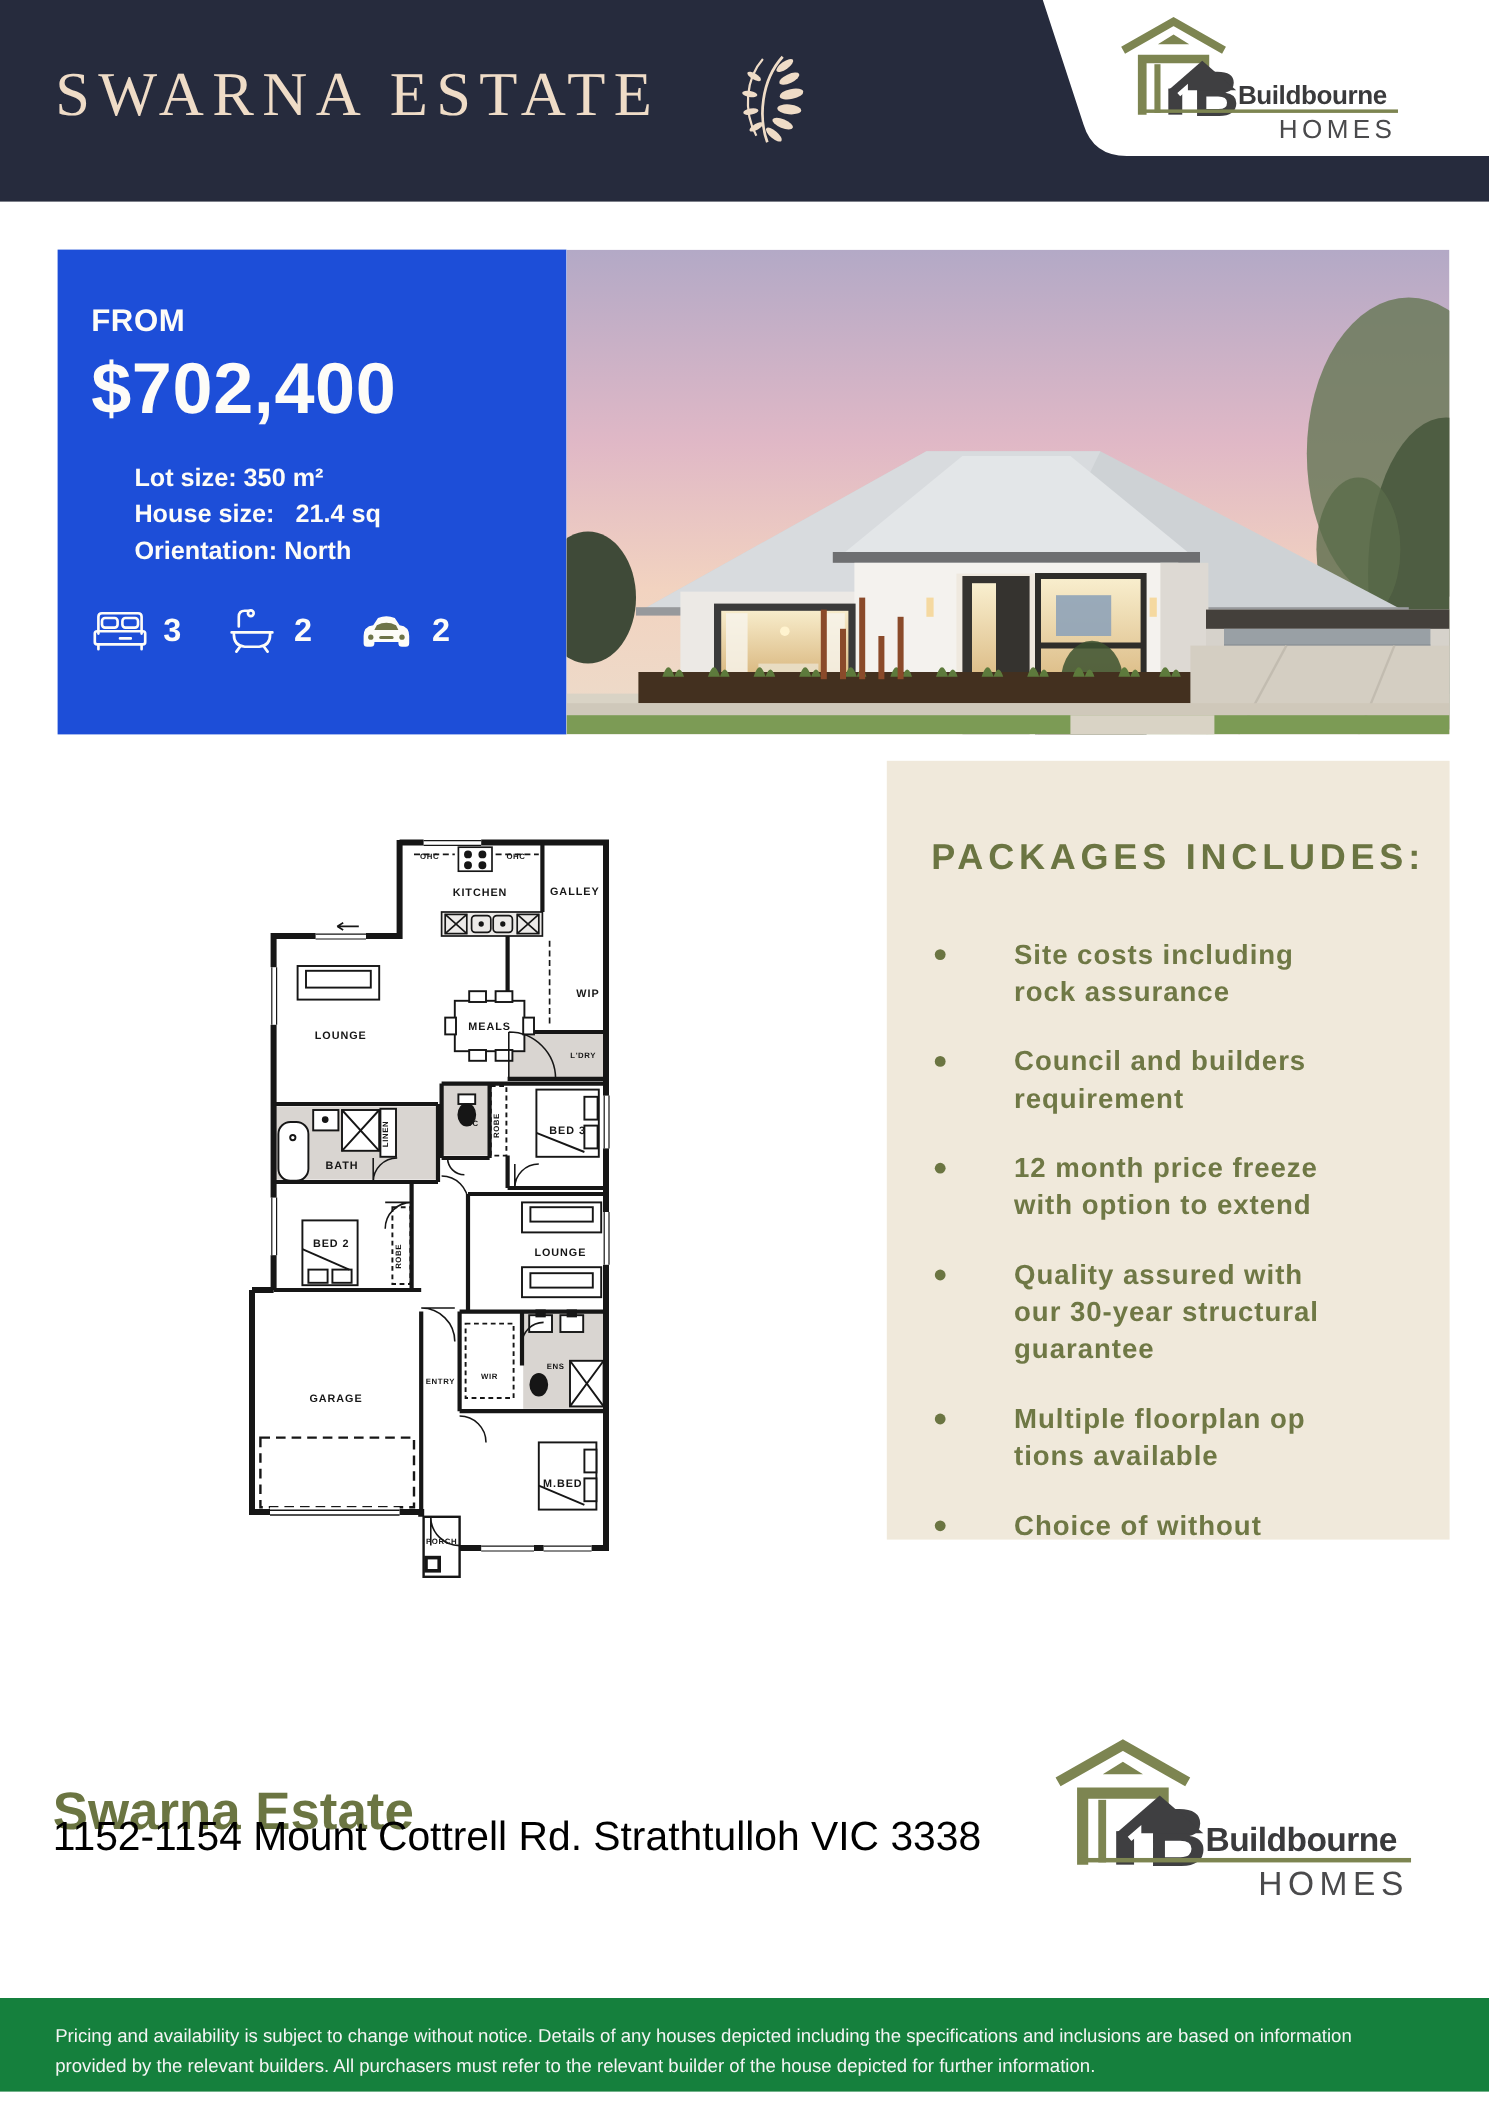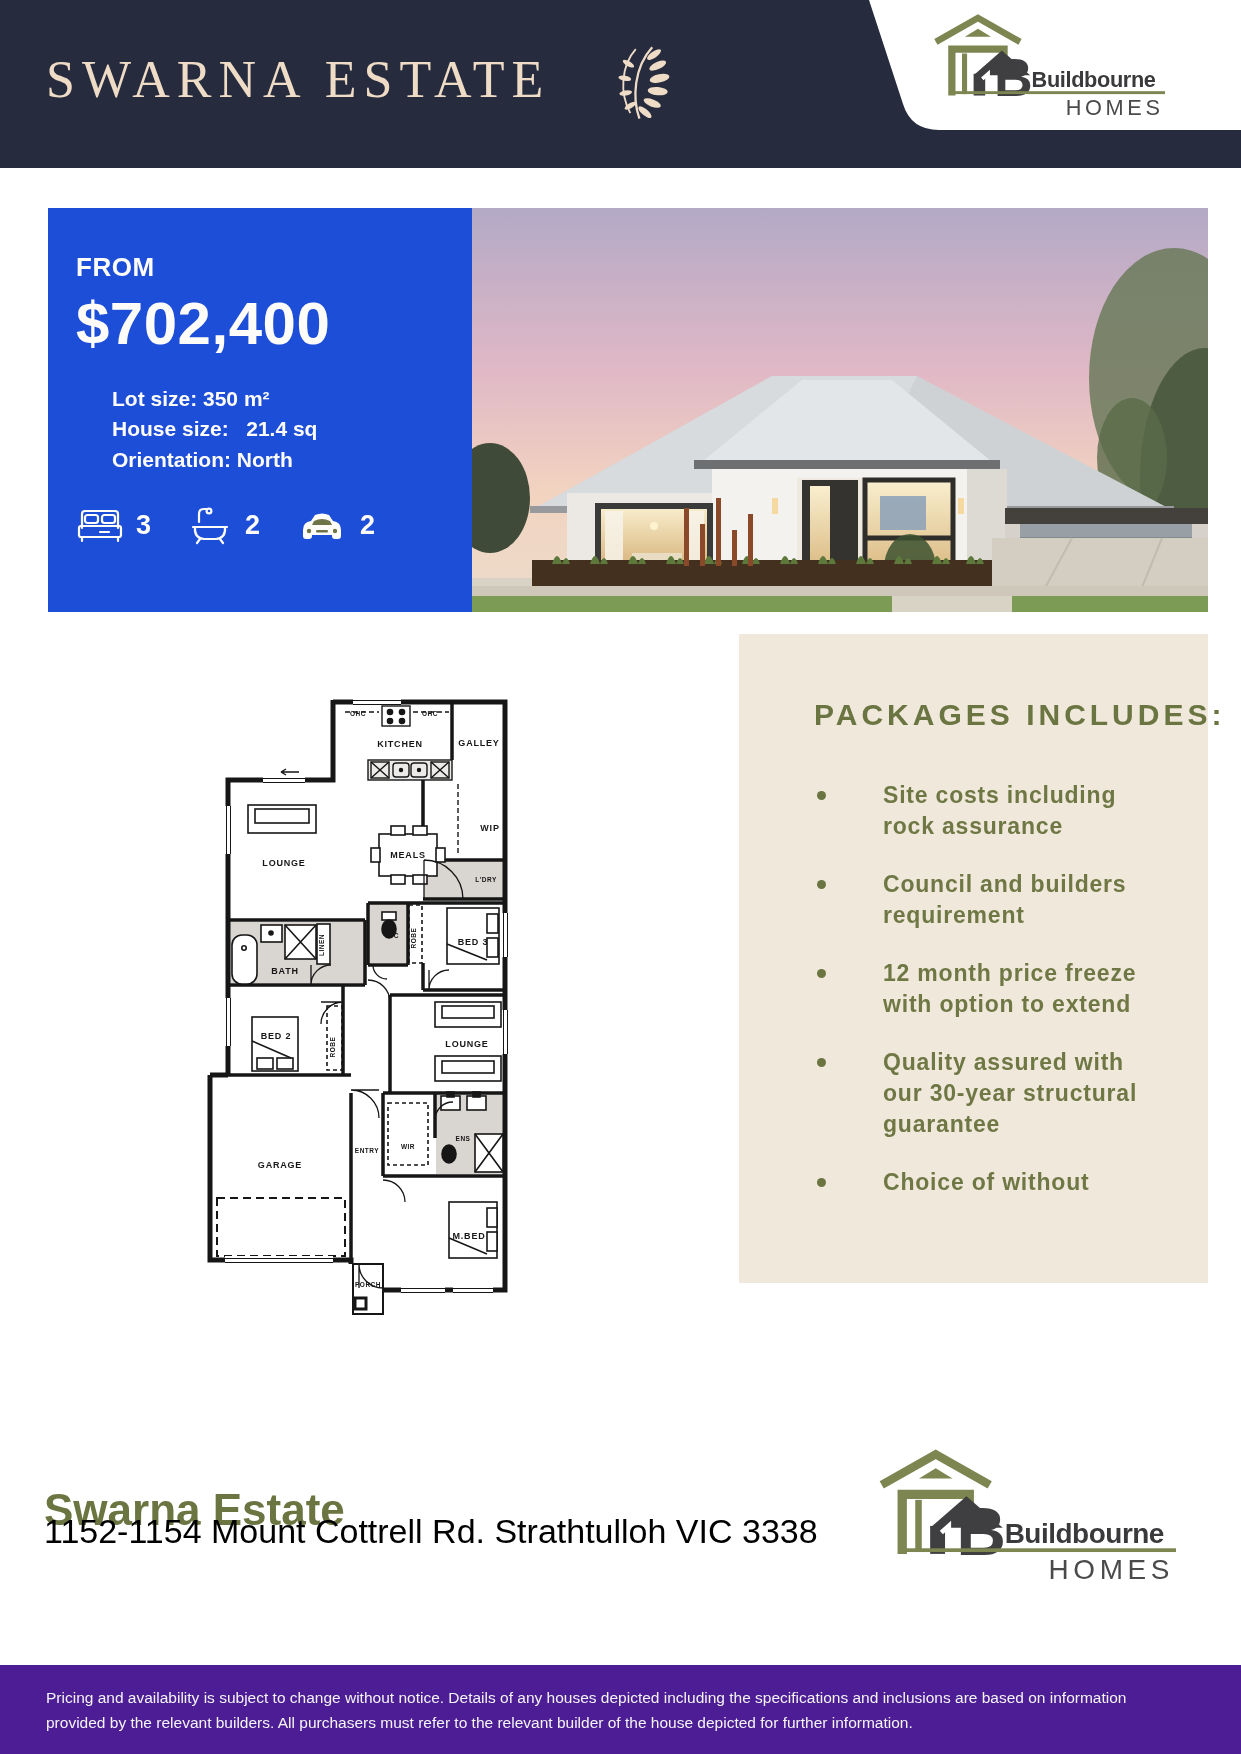--- a/index.html
+++ b/index.html
@@ -31,21 +31,21 @@
   .stat{display:flex;align-items:center;gap:12px;margin-right:22px;}
   .stat svg{display:block;}
   .stat-num{font-size:27px;font-weight:bold;}
 
   
   .photo{position:absolute;left:472px;top:208px;width:736px;height:404px;overflow:hidden;}
   .photo svg{display:block;width:100%;height:100%;}
 
   
   .packages{position:absolute;left:739px;top:634px;width:469px;height:649px;
-        background:#F0E9DB;box-sizing:border-box;padding-left:38px;}
+        background:#F0E9DB;box-sizing:border-box;}
   .pkg-heading{margin:64px 0 0 37px;font-size:30px;font-weight:600;letter-spacing:4px;
         color:#6B7542;white-space:nowrap;}
   .pkg-list{list-style:none;margin:48px 0 0 0;padding:0 20px 0 40px;}
   .pkg-list li{display:flex;align-items:flex-start;margin-bottom:27px;font-weight:bold;}
   .pkg-dot{flex:0 0 9px;width:9px;height:9px;border-radius:50%;background:#6B7542;margin-top:11px;}
   .pkg-text{margin-left:57px;font-size:23px;line-height:31px;color:#6F7845;
         letter-spacing:0.8px;white-space:pre-line;}
 
   
   .floorplan{position:absolute;left:203px;top:698px;width:307px;height:620px;}
@@ -53,21 +53,21 @@
   .fp-label{font-family:"Liberation Sans",sans-serif;font-size:9px;font-weight:bold;
         letter-spacing:0.8px;fill:#161616;}
   .fp-label-sm{font-family:"Liberation Sans",sans-serif;font-size:6.5px;font-weight:bold;
         letter-spacing:0.5px;fill:#161616;}
 
   
   .bottom-estate{position:absolute;left:44px;top:1448px;font-size:44px;font-weight:bold;color:#6B7542;}
   .bottom-address{position:absolute;left:44px;top:1512px;font-size:34px;color:#000000;}
 
   
-  .footer{position:absolute;left:0;top:1665px;width:1241px;height:89px;background:#4c1d95;
+  .footer{position:absolute;left:0;top:1665px;width:1241px;height:78px;background:#15803d;
         color:#F4F4F4;}
   .footer-text{position:absolute;left:46px;top:20px;font-size:15.5px;line-height:25px;}
   .footer-text span{display:block;white-space:nowrap;}
 </style>
 </head>
 <body>
 
 <div class="page">
 
   <header class="topbar">
@@ -477,20 +477,25 @@
 with option to extend</span>
         </li>
       <li>
           <span class="pkg-dot"></span>
           <span class="pkg-text">Quality assured with
 our 30-year structural
 guarantee</span>
         </li>
       <li>
           <span class="pkg-dot"></span>
+          <span class="pkg-text">Multiple floorplan op
+tions available</span>
+        </li>
+      <li>
+          <span class="pkg-dot"></span>
           <span class="pkg-text">Choice of without</span>
         </li>
     </ul>
   </section>
 
   <h2 class="bottom-estate">Swarna Estate</h2>
   <div class="bottom-address">1152-1154 Mount Cottrell Rd. Strathtulloh VIC 3338</div>
 
   <div class="logo logo-bottom">
     <svg viewBox="0 0 320 152">

